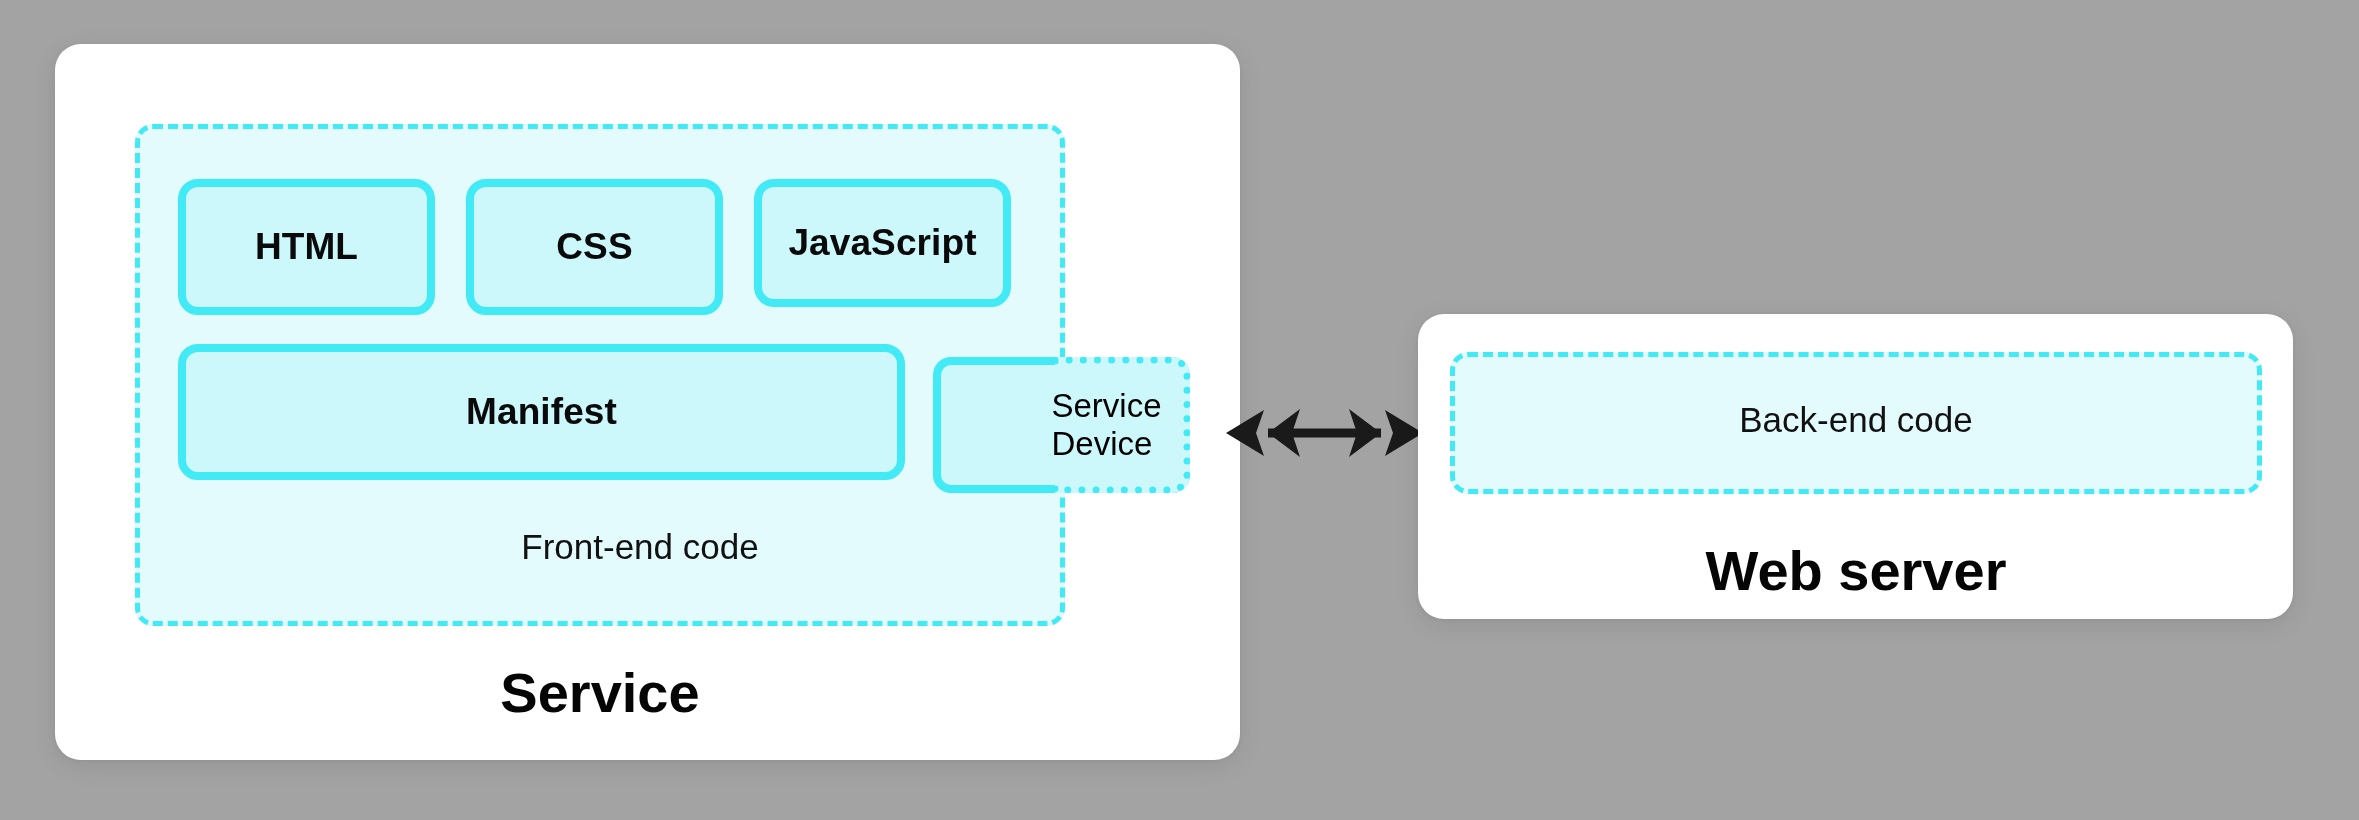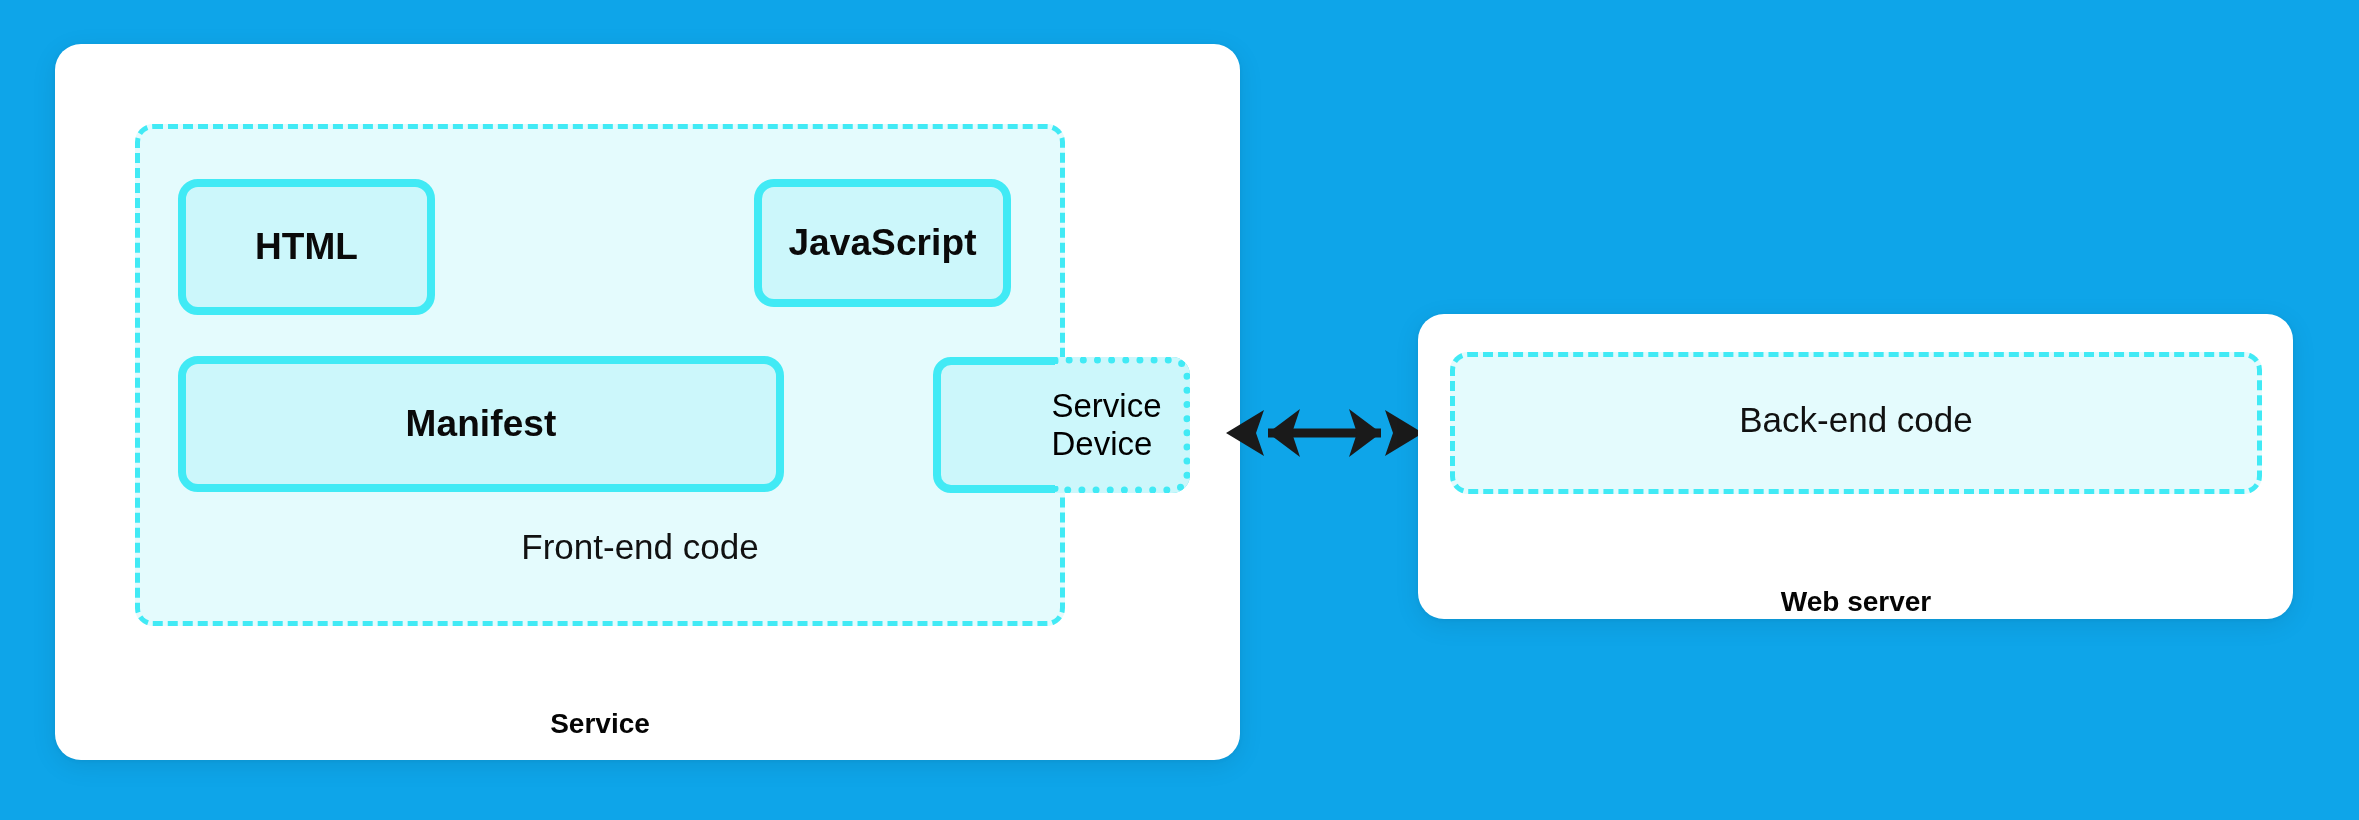--- a/index.html
+++ b/index.html
@@ -11,21 +11,21 @@
     width: 2359px;
     height: 820px;
     font-family: "Liberation Sans", sans-serif;
     -webkit-font-smoothing: antialiased;
   }
 
   .canvas {
     position: relative;
     width: 2359px;
     height: 820px;
-    background: #0ea5e9;
+    background: #a3a3a3;
     overflow: hidden;
   }
 
   
   .card {
     position: absolute;
     background: #ffffff;
     border-radius: 26px;
     box-shadow: 0 6px 26px rgba(0,0,0,0.085), 0 1px 4px rgba(0,0,0,0.05);
   }
@@ -59,21 +59,21 @@
     font-weight: bold;
     font-size: 37px;
     color: #0a0a0a;
     line-height: 1.12;
     letter-spacing: 0.1px;
   }
 
   #tile-html       { left: 178px; top: 179px; width: 257px; height: 136px; }
   #tile-css        { left: 466px; top: 179px; width: 257px; height: 136px; }
   #tile-javascript { left: 754px; top: 179px; width: 257px; height: 128px; }
-  #tile-manifest   { left: 178px; top: 356px; width: 606px; height: 136px; }
+  #tile-manifest   { left: 178px; top: 344px; width: 727px; height: 136px; }
 
   
   #tile-serviceworker {
     left: 933px;
     top: 357px;
     width: 257px;
     height: 136px;
     z-index: 6;
     border-radius: 18px;
   }
@@ -117,25 +117,24 @@
     font-weight: normal;
     white-space: nowrap;
   }
   #frontend-caption { left: 135px;  top: 527px; width: 930px; padding-left: 40px; }
   #backend-caption  { left: 1450px; top: 400px; width: 812px; }
 
   
   .card-caption {
     position: absolute;
     font-weight: bold;
-    font-size: 28px;
+    font-size: 56px;
     color: #050505;
     text-align: center;
     white-space: nowrap;
-    margin-top: 48px;
   }
   #device-caption { left: 135px;  top: 660px; width: 930px; }
   #server-caption { left: 1450px; top: 538px; width: 812px; }
 
   
   #connector-arrow {
     position: absolute;
     left: 1222px;
     top: 398px;
     width: 205px;
@@ -148,20 +147,23 @@
 <div class="canvas">
 
   <div class="card" id="device-card"></div>
 
   <div class="dashed-region" id="frontend-region"></div>
 
   <div class="tile" id="tile-html">
     <span class="tile-label">HTML</span>
   </div>
 
+  <div class="tile" id="tile-css">
+    <span class="tile-label">CSS</span>
+  </div>
 
   <div class="tile" id="tile-javascript">
     <span class="tile-label">JavaScript</span>
   </div>
 
   <div class="tile" id="tile-manifest">
     <span class="tile-label">Manifest</span>
   </div>
 
   <div class="tile" id="tile-serviceworker"></div>

